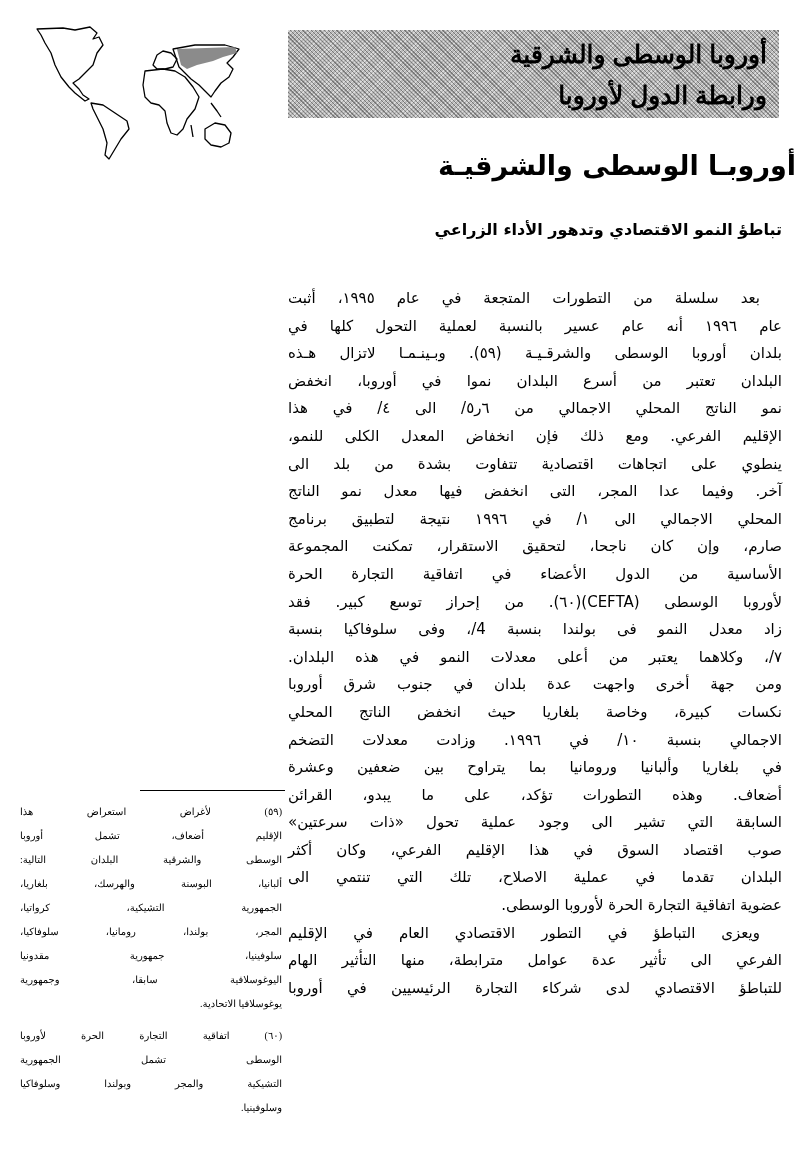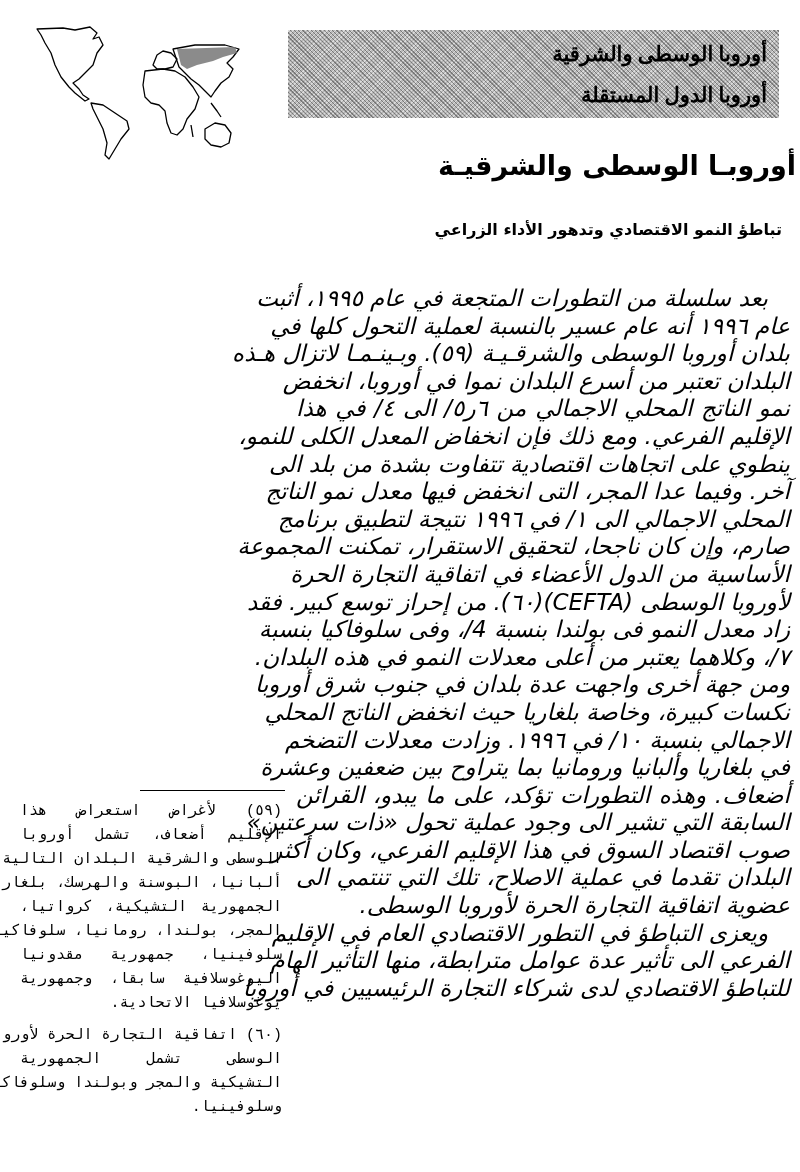--- a/index.html
+++ b/index.html
@@ -5,34 +5,34 @@
   html, body { margin: 0; padding: 0; background: #ffffff; }
   body { width: 800px; height: 1172px; position: relative; overflow: hidden; color: #000; font-family: "DejaVu Sans", sans-serif; }
   .map { position: absolute; left: 35px; top: 25px; width: 205px; height: 135px; }
   .title-box {
     position: absolute; left: 288px; top: 30px; width: 491px; height: 88px;
     background-color: #b8b8b8;
     background-image: repeating-linear-gradient(45deg, rgba(0,0,0,0.35) 0 1px, transparent 1px 3px),
                       repeating-linear-gradient(-45deg, rgba(255,255,255,0.5) 0 1px, transparent 1px 3px);
     direction: rtl; box-sizing: border-box; padding: 4px 12px 0 0;
   }
-  .title-line { font-family: Liberation Serif, serif; font-weight: bold; font-size: 21px; line-height: 41px; text-align: right; color: #000; white-space: nowrap; }
+  .title-line { font-family: Liberation Sans, sans-serif; font-weight: bold; font-size: 25px; line-height: 41px; text-align: right; color: #000; white-space: nowrap; }
   .h1 { position: absolute; right: 4px; top: 148px; direction: rtl; font-weight: bold; font-size: 27px; line-height: 36px; white-space: nowrap; }
   .h2 { position: absolute; right: 18px; top: 215px; direction: rtl; font-weight: bold; font-size: 16px; line-height: 30px; white-space: nowrap; }
   .body-col {
-    position: absolute; left: 296px; top: 285px; width: 494px; direction: rtl;
-    font-family: "DejaVu Sans", sans-serif; font-size: 23px; line-height: 27.6px; font-style: italic;
+    position: absolute; left: 288px; top: 285px; width: 494px; direction: rtl;
+    font-family: "DejaVu Sans", sans-serif; font-size: 15px; line-height: 27.6px;
   }
   .line { display: block; text-align: justify; text-align-last: justify; white-space: nowrap; height: 27.6px; overflow: visible; }
   .line.last { text-align-last: right; }
   .line.indent { padding-right: 22px; }
   .fn-rule { position: absolute; left: 140px; top: 790px; width: 145px; height: 0; border-top: 1.5px solid #000; }
   .fn-col {
     position: absolute; left: 20px; top: 800px; width: 262px; direction: rtl;
-    font-family: Liberation Mono, monospace; font-size: 15px; line-height: 24px;
+    font-family: Liberation Serif, serif; font-size: 10px; line-height: 24px;
   }
   .fn { margin-bottom: 8px; }
   .fn .line { height: 24px; }
 </style>
 </head>
 <body>
 
 <svg class="map" viewBox="0 0 205 135" xmlns="http://www.w3.org/2000/svg">
   <g fill="none" stroke="#000" stroke-width="1.3" stroke-linejoin="round">
 
@@ -49,21 +49,21 @@
     <path d="M170,104 L180,98 L190,100 L196,108 L194,118 L186,122 L176,120 L170,114 Z"></path>
     <path d="M176,78 L182,86 L186,92"></path>
     <path d="M156,100 L158,112"></path>
   </g>
 
   <path d="M142,24 L200,22 L202,28 L188,32 L178,36 L162,40 L152,44 L146,40 L144,32 Z" fill="#777" stroke="none" opacity="0.85"></path>
 </svg>
 
 <div class="title-box">
   <div class="title-line">أوروبا الوسطى والشرقية</div>
-  <div class="title-line">أوروبا الدول المستقلة</div>
+  <div class="title-line">ورابطة الدول لأوروبا</div>
 </div>
 
 <div class="h1">أوروبـا الوسطى والشرقيـة</div>
 <div class="h2">تباطؤ النمو الاقتصادي وتدهور الأداء الزراعي</div>
 
 <div class="body-col">
   <span class="line indent">بعد سلسلة من التطورات المتجعة في عام ١٩٩٥، أثبت</span>
   <span class="line">عام ١٩٩٦ أنه عام عسير بالنسبة لعملية التحول كلها في</span>
   <span class="line">بلدان أوروبا الوسطى والشرقـيـة (٥٩). وبـينـمـا لاتزال هـذه</span>
   <span class="line">البلدان تعتبر من أسرع البلدان نموا في أوروبا، انخفض</span>

